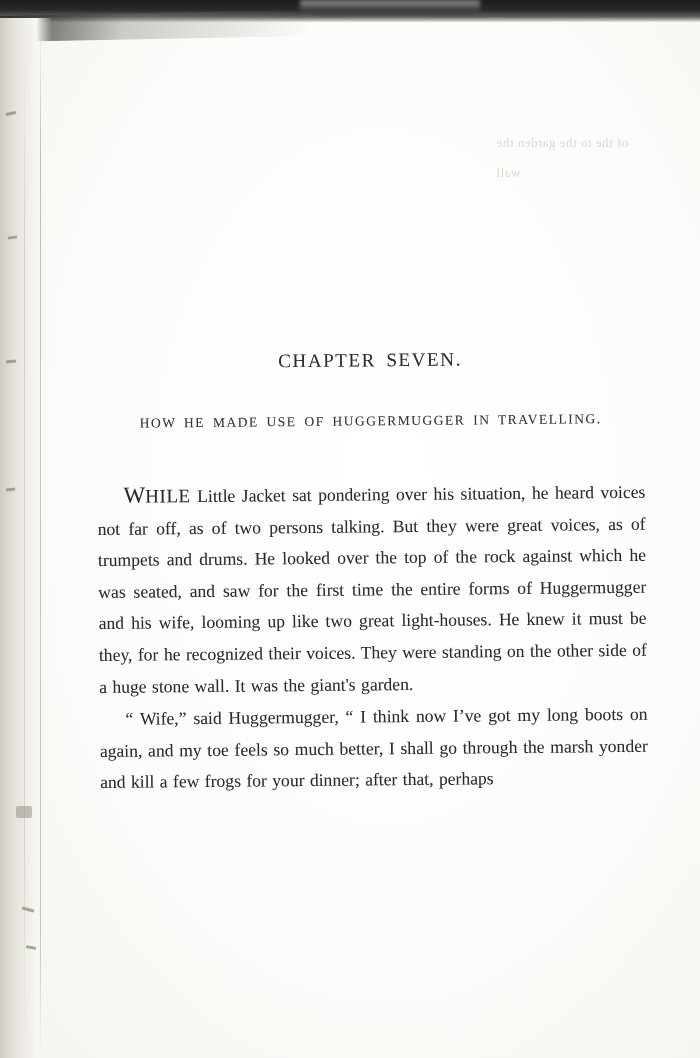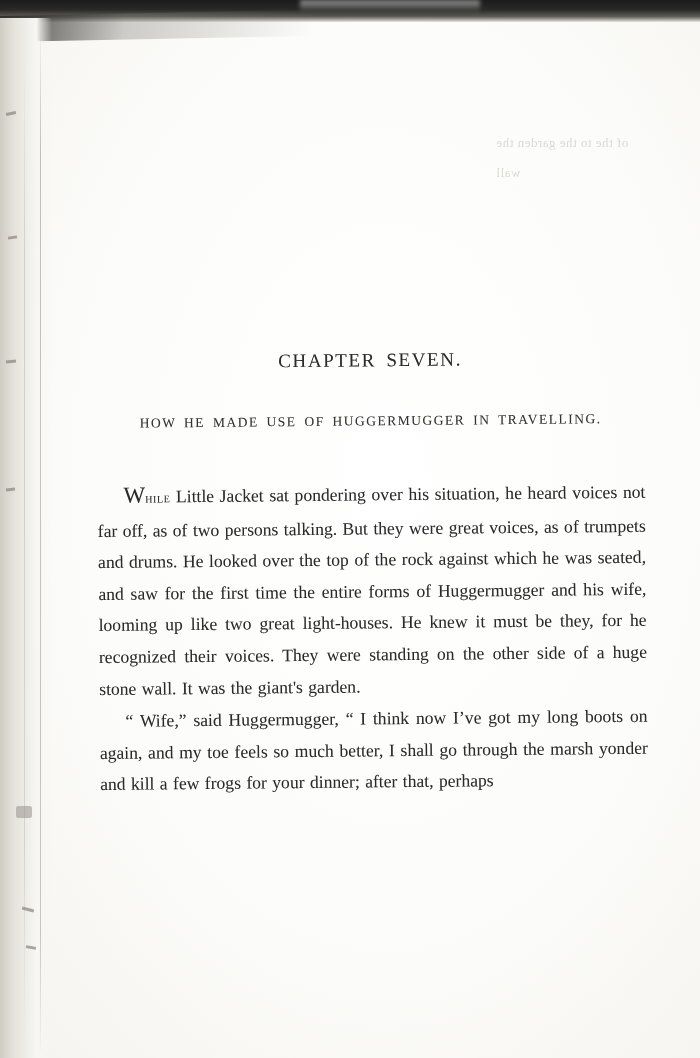--- a/index.html
+++ b/index.html
@@ -148,21 +148,21 @@
     color: #2a2a2a;
     word-spacing: 1px;
   }
   p.body + p.body { margin-top: 1px; }
   p.body.indent { text-indent: 26px; }
 
   .dropcap {
     font-size: 23px;
   }
   .smallcaps {
-    font-size: 10px;
+    font-size: 19px;
     letter-spacing: 0.6px;
     margin-top: 19px;
   }
 
   
   .textblock { text-shadow: 0 0 0.35px rgba(0,0,0,0.18); }
 </style>
 </head>
 <body>
 

